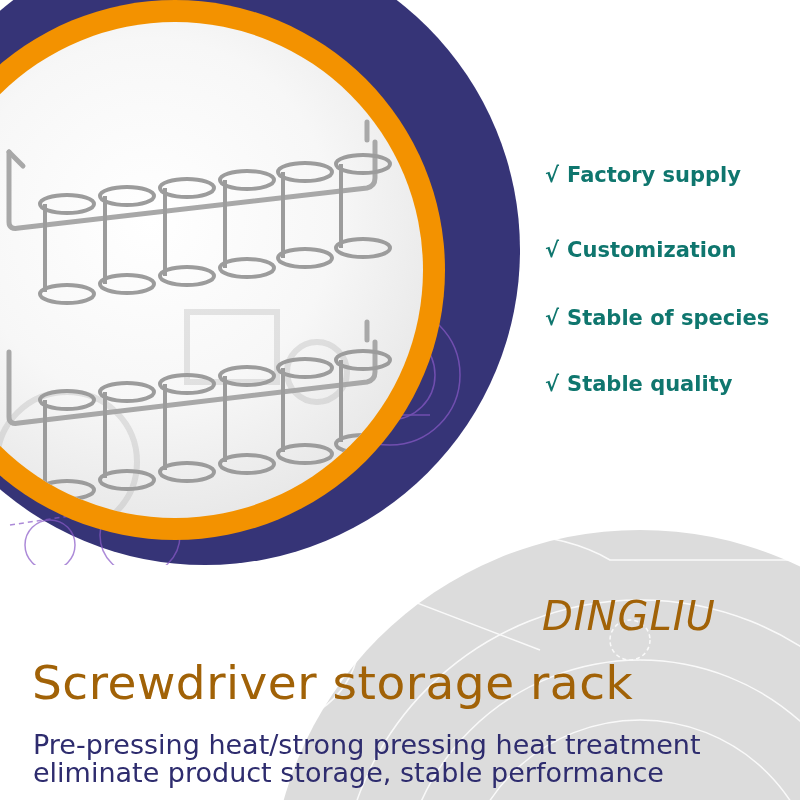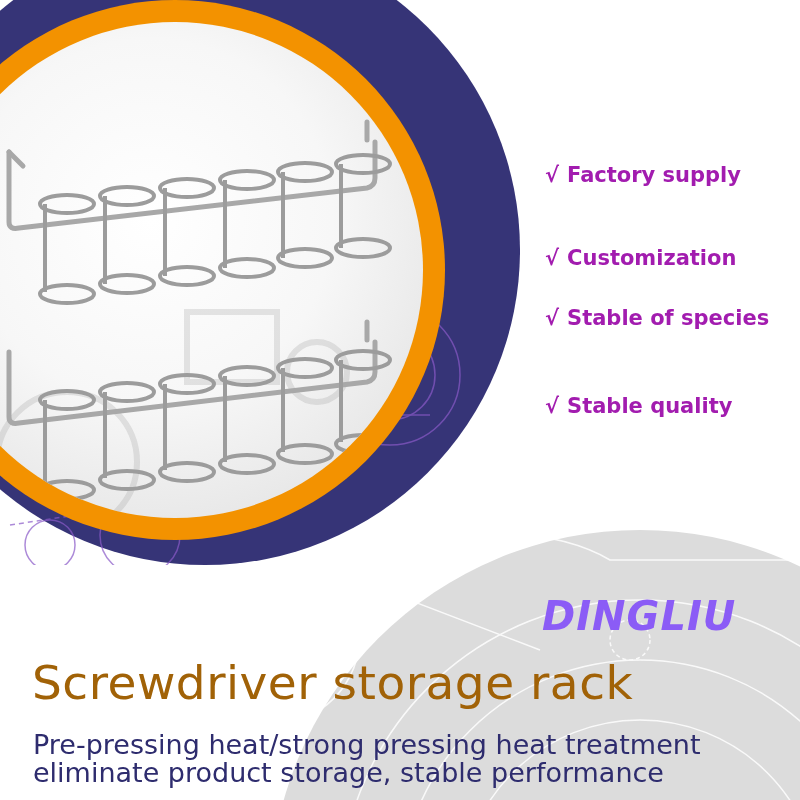--- a/index.html
+++ b/index.html
@@ -2,23 +2,23 @@
 <html><head>
 <meta charset="utf-8">
 <style>
   html,body{margin:0;padding:0;}
   body{width:800px;height:800px;position:relative;overflow:hidden;background:#ffffff;font-family:"DejaVu Sans","Liberation Sans",sans-serif;}
   .abs{position:absolute;}
   .gray-disc{left:270px;top:530px;width:740px;height:740px;border-radius:50%;background:#dcdcdc;}
   .purple-disc{left:-110px;top:-65px;width:630px;height:630px;border-radius:50%;background:#363477;}
   .orange-ring{left:-95px;top:0px;width:540px;height:540px;border-radius:50%;background:#f39200;}
   .photo{left:-73px;top:22px;width:496px;height:496px;border-radius:50%;background:radial-gradient(circle at 45% 40%,#ffffff 0%,#f7f7f7 45%,#e6e6e6 80%,#d8d8d8 100%);overflow:hidden;}
-  .feature{left:545px;font-size:21px;font-weight:bold;color:#a21caf;white-space:nowrap;}
+  .feature{left:545px;font-size:21px;font-weight:bold;color:#0f766e;white-space:nowrap;}
   .feature .chk{margin-right:8px;}
-  .brand{left:542px;top:593px;font-size:40px;font-weight:bold;font-style:italic;color:#8b5cf6;letter-spacing:1px;}
+  .brand{left:542px;top:593px;font-size:40px;font-weight:normal;font-style:italic;color:#a16207;letter-spacing:1px;}
   .title{left:32px;top:655px;font-size:47px;color:#a16207;white-space:nowrap;letter-spacing:0.5px;}
   .sub{left:33px;font-size:27px;color:#2e2c6e;white-space:nowrap;}
 </style>
 </head>
 <body>
 
 <div class="abs gray-disc">
   <svg width="740" height="740" viewBox="0 0 740 740">
     <g fill="none" stroke="#ffffff" stroke-width="1.5" opacity="0.85">
       <circle cx="370" cy="370" r="300"></circle>
@@ -108,27 +108,27 @@
           <ellipse cx="436" cy="338" rx="27" ry="9"></ellipse>
           <ellipse cx="436" cy="422" rx="27" ry="9"></ellipse>
       </g>
     </g>
   </svg>
 </div>
 
 <div class="abs feature" style="top:163px">
   <span class="chk">√</span><span>Factory supply</span>
 </div>
-<div class="abs feature" style="top:246px">
+<div class="abs feature" style="top:238px">
   <span class="chk">√</span><span>Customization</span>
 </div>
 <div class="abs feature" style="top:306px">
   <span class="chk">√</span><span>Stable of species</span>
 </div>
-<div class="abs feature" style="top:394px">
+<div class="abs feature" style="top:372px">
   <span class="chk">√</span><span>Stable quality</span>
 </div>
 
 <div class="abs brand">DINGLIU</div>
 
 <div class="abs title">Screwdriver storage rack</div>
 <div class="abs sub" style="top:729px">Pre-pressing heat/strong pressing heat treatment</div>
 <div class="abs sub" style="top:757px">eliminate product storage, stable performance</div>
 
 </body></html>

